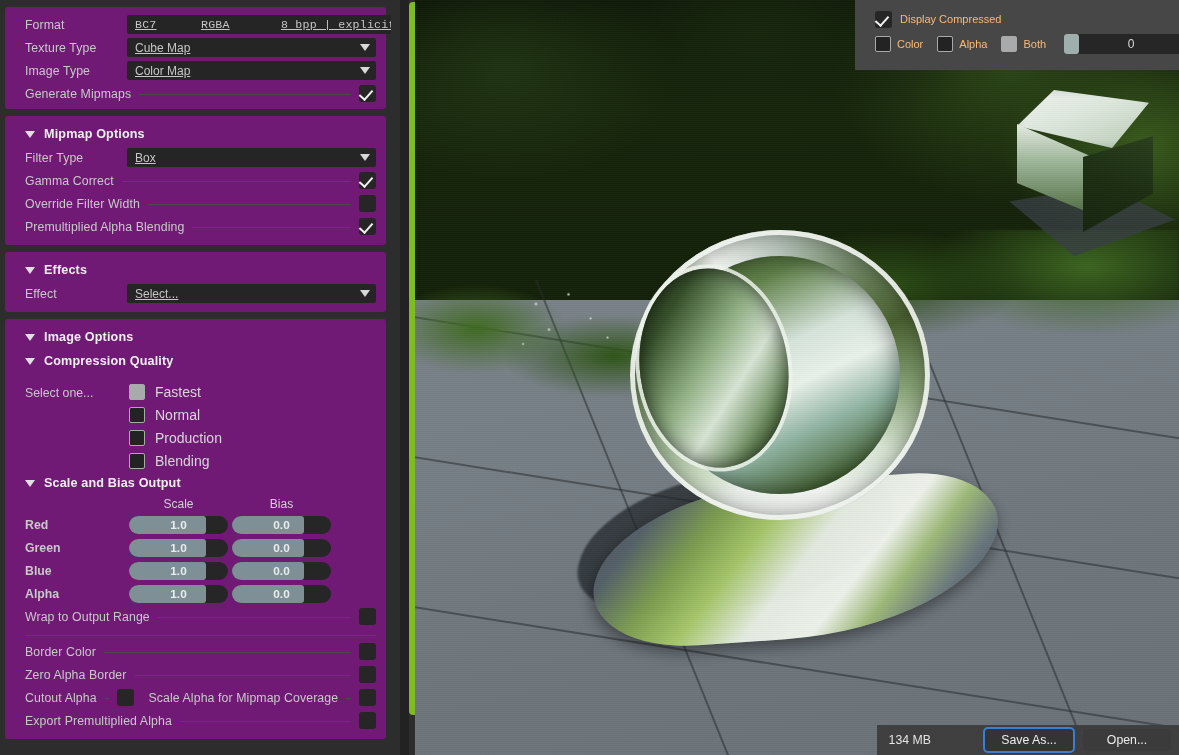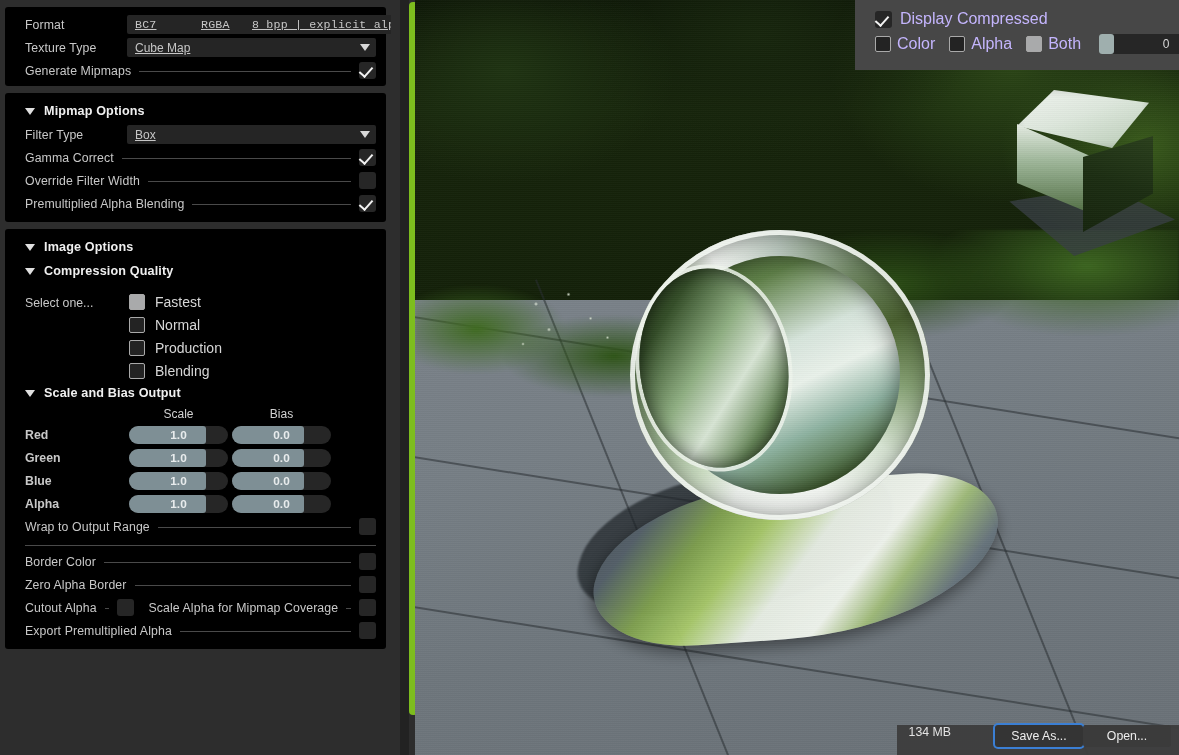--- a/index.html
+++ b/index.html
@@ -14,21 +14,21 @@
 
   
   .left-panel {
     width: 391px; height: 755px;
     background: #2d2d2d;
     padding: 7px 0 0 0;
     overflow: hidden;
     flex: 0 0 391px;
   }
   .card {
-    background: #000000;
+    background: #701a75;
     margin: 0 5px 7px 5px;
     border-radius: 3px;
     padding: 6px 0 7px 0;
   }
   .card.tight { padding-bottom: 4px; }
 
   .row {
     display: flex; align-items: center;
     height: 23px;
     padding: 0 10px 0 20px;
@@ -62,21 +62,21 @@
     padding: 0 6px 0 8px;
     position: relative;
     color: #c6c6c6;
     font-size: 12px;
     text-decoration: underline;
   }
   .dropdown .dd-text { flex: 1 1 auto; white-space: nowrap; }
   .dropdown.mono { font-family: "Liberation Mono", monospace; font-size: 11.6px; letter-spacing: .2px; }
   .dropdown.mono .dd-text { display: flex; gap: 0; }
   .fmt-a { width: 66px; display:inline-block; }
-  .fmt-b { width: 51px; display:inline-block; }
+  .fmt-b { width: 80px; display:inline-block; }
   .fmt-c { display:inline-block; }
   .caret {
     width: 0; height: 0; margin-left: 6px;
     border-left: 5.5px solid transparent;
     border-right: 5.5px solid transparent;
     border-top: 7px solid #d8d8d8;
     flex: 0 0 auto;
   }
 
   
@@ -332,21 +332,21 @@
   .display-overlay {
     position: absolute;
     right: 0; top: 0;
     width: 324px; height: 70px;
     background: #474747;
     padding: 9px 12px 0 20px;
   }
   .do-row1 { display: flex; align-items: center; height: 20px; }
   .do-row2 { display: flex; align-items: center; height: 22px; margin-top: 4px; }
   .do-label {
-    color: #c4b5fd; font-size: 16px;
+    color: #fdba74; font-size: 11px;
     margin-left: 8px; white-space: nowrap;
   }
   .do-label.sm { margin-left: 6px; margin-right: 14px; }
   .mip-slider {
     width: 124px; height: 20px;
     background: #262626;
     border-radius: 3px;
     position: relative;
     margin-left: 4px;
     flex: 0 0 124px;
@@ -361,21 +361,22 @@
     display: flex; align-items: center; justify-content: center;
     color: #d9d9d9; font-size: 12px;
     padding-left: 10px;
   }
 
   
   .bottom-bar {
     position: absolute;
     right: 0; bottom: 0;
     height: 30px;
-    display: flex; 
+    display: flex; align-items: center;
+    gap: 10px;
     padding: 0 8px 0 12px;
     background: rgba(61,61,61,.96);
   }
   .size-text { color: #e3e3e3; font-size: 12.3px; }
   .btn {
     height: 22px;
     min-width: 88px;
     background: #3b3b3b;
     border: none;
     border-radius: 3px;
@@ -413,20 +414,27 @@
       </div>
 
       <div class="row">
         <span class="row-label label-col">Texture Type</span>
         <div class="dropdown">
           <span class="dd-text">Cube Map</span>
           <span class="caret"></span>
         </div>
       </div>
 
+      <div class="row">
+        <span class="row-label label-col">Image Type</span>
+        <div class="dropdown">
+          <span class="dd-text">Color Map</span>
+          <span class="caret"></span>
+        </div>
+      </div>
 
       <div class="row">
         <span class="row-label">Generate Mipmaps</span>
         <span class="fill-line"></span>
         <span class="cbox checked"></span>
       </div>
     </div>
 
     <div class="card">
       <div class="sec-head">
@@ -454,20 +462,33 @@
         <span class="cbox"></span>
       </div>
 
       <div class="row">
         <span class="row-label">Premultiplied Alpha Blending</span>
         <span class="fill-line"></span>
         <span class="cbox checked"></span>
       </div>
     </div>
 
+    <div class="card">
+      <div class="sec-head">
+        <span class="tri"></span>
+        <span class="sec-title">Effects</span>
+      </div>
+      <div class="row">
+        <span class="row-label label-col">Effect</span>
+        <div class="dropdown">
+          <span class="dd-text">Select...</span>
+          <span class="caret"></span>
+        </div>
+      </div>
+    </div>
 
     <div class="card">
       <div class="sec-head">
         <span class="tri"></span>
         <span class="sec-title">Image Options</span>
       </div>
 
       <div class="sec-head">
         <span class="tri"></span>
         <span class="sec-title">Compression Quality</span>

